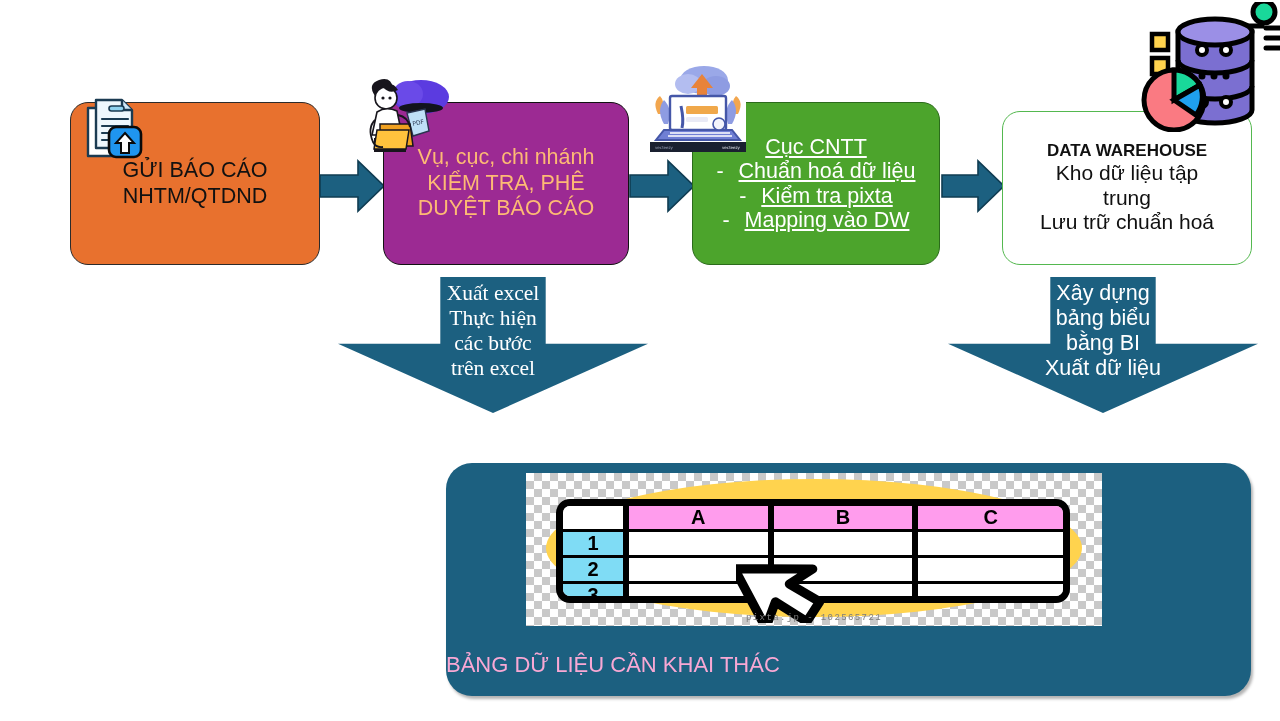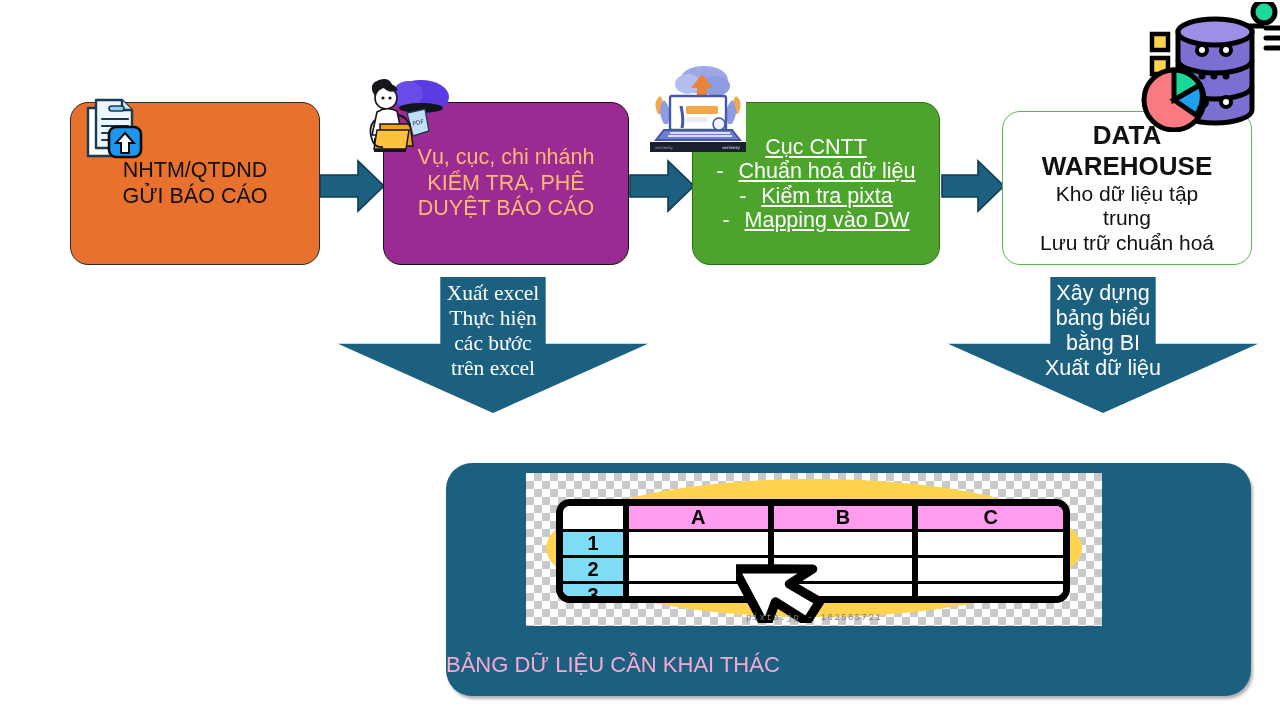--- a/index.html
+++ b/index.html
@@ -42,21 +42,21 @@
   #box-cntt .txt { line-height: 1.12; text-decoration: underline; }
   #box-cntt .bullet { display: block; text-align: center; }
   #box-cntt .dash { display:inline-block; width: 22px; text-align:left; }
 
   
   #box-dw {
     left: 1002px; top: 111px; width: 250px; height: 154px;
     background: #ffffff; border: 1.6px solid #54b84f;
     color: #111; font-size: 21px;
   }
-  #box-dw .dw-title { font-weight: bold; font-size: 26px; }
+  #box-dw .dw-title { font-weight: bold; font-size: 17px; }
 
   
   .harrow { position: absolute; }
   .harrow svg { display: block; }
 
   
   .darrow { position: absolute; }
   .darrow .shape {
     position: absolute; inset: 0;
     background: #1c6080;
@@ -134,22 +134,22 @@
   .illus { position: absolute; }
   .illus svg { display: block; }
 </style>
 </head>
 <body>
 
 <div id="stage">
 
   <div class="pbox" id="box-report">
     <div class="txt">
+      <div>GỬI BÁO CÁO</div>
       <div>NHTM/QTDND</div>
-      <div>GỬI BÁO CÁO</div>
     </div>
   </div>
 
   <div class="illus" style="left:66px; top:82px;">
     <svg width="84" height="84" viewBox="0 0 84 84">
       <g stroke="#1b3b52" stroke-width="2.4" stroke-linejoin="round">
         <path d="M22 26 h26 l10 10 v38 h-36 z" fill="#ffffff"></path>
         <path d="M30 18 h26 l10 10 v38 h-36 z" fill="#eef7fd"></path>
         <path d="M56 18 v10 h10" fill="#cfe8f8"></path>
       </g>

